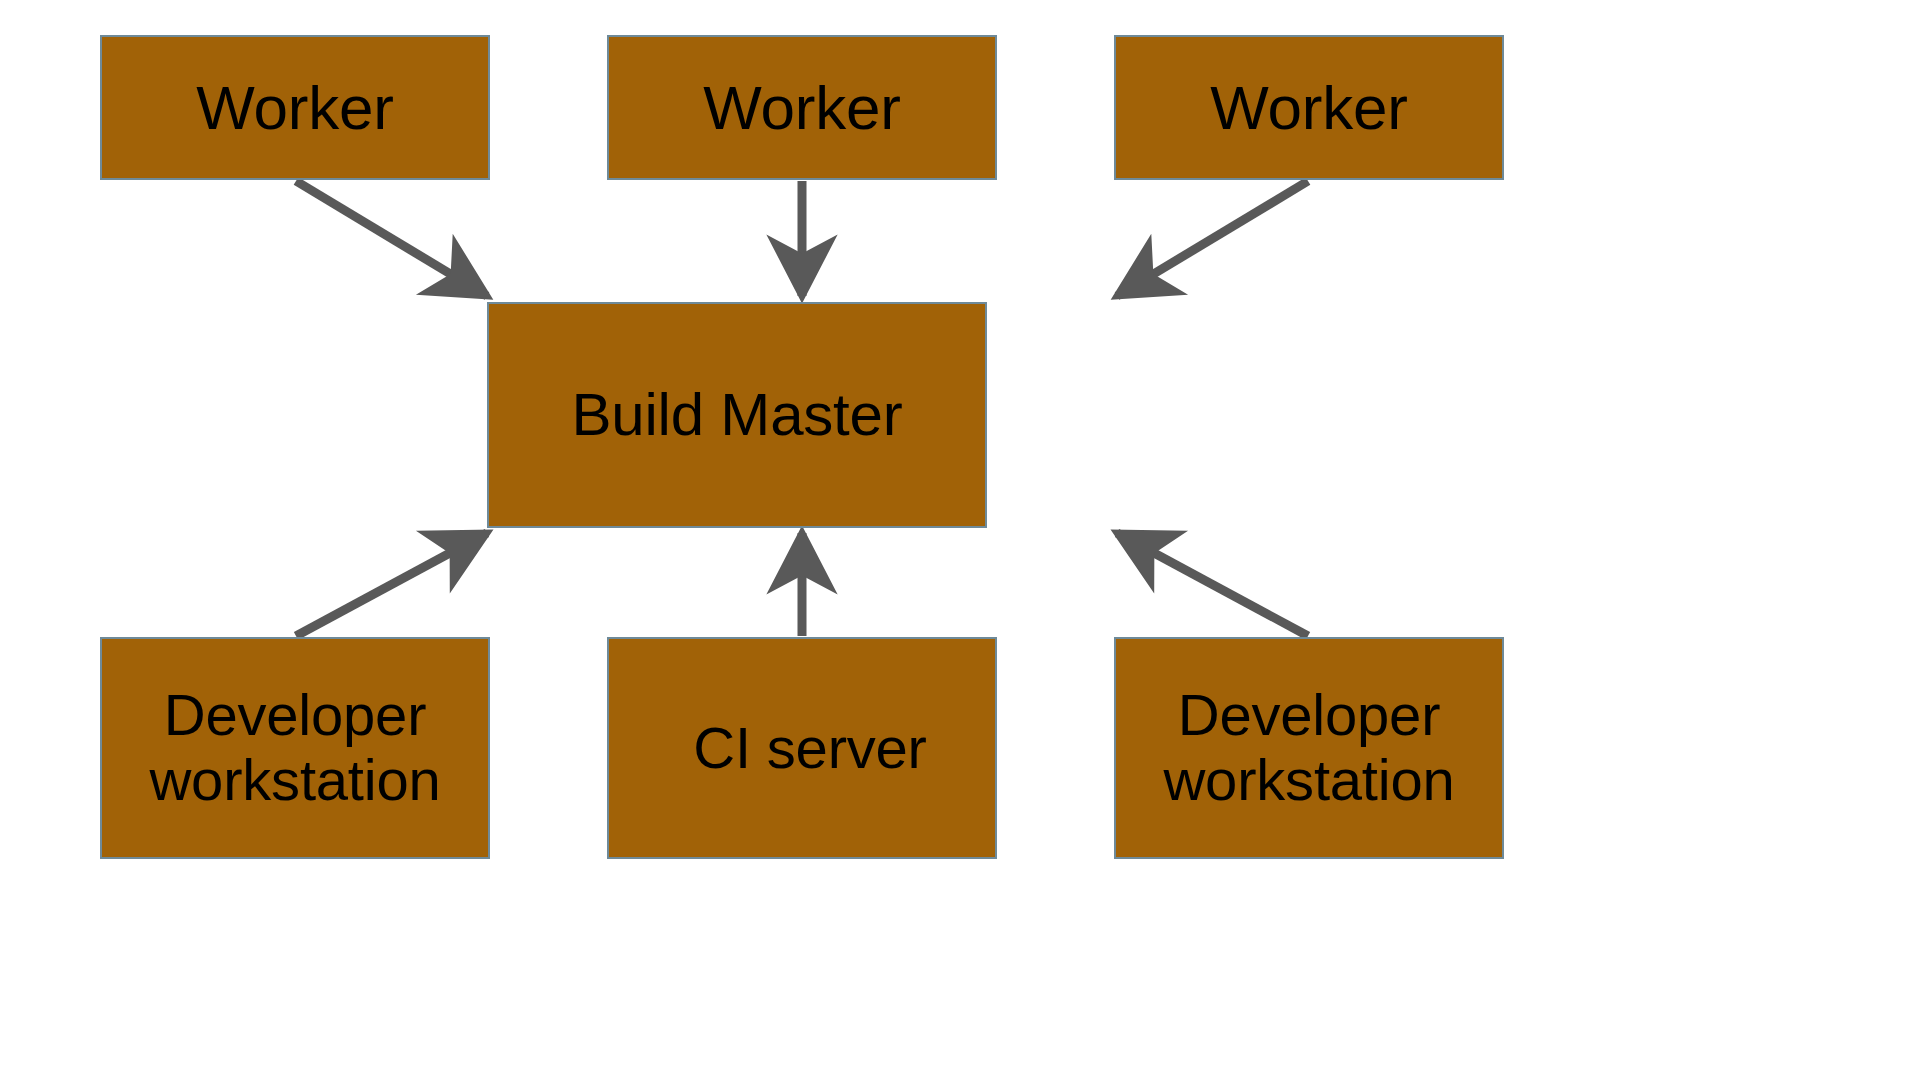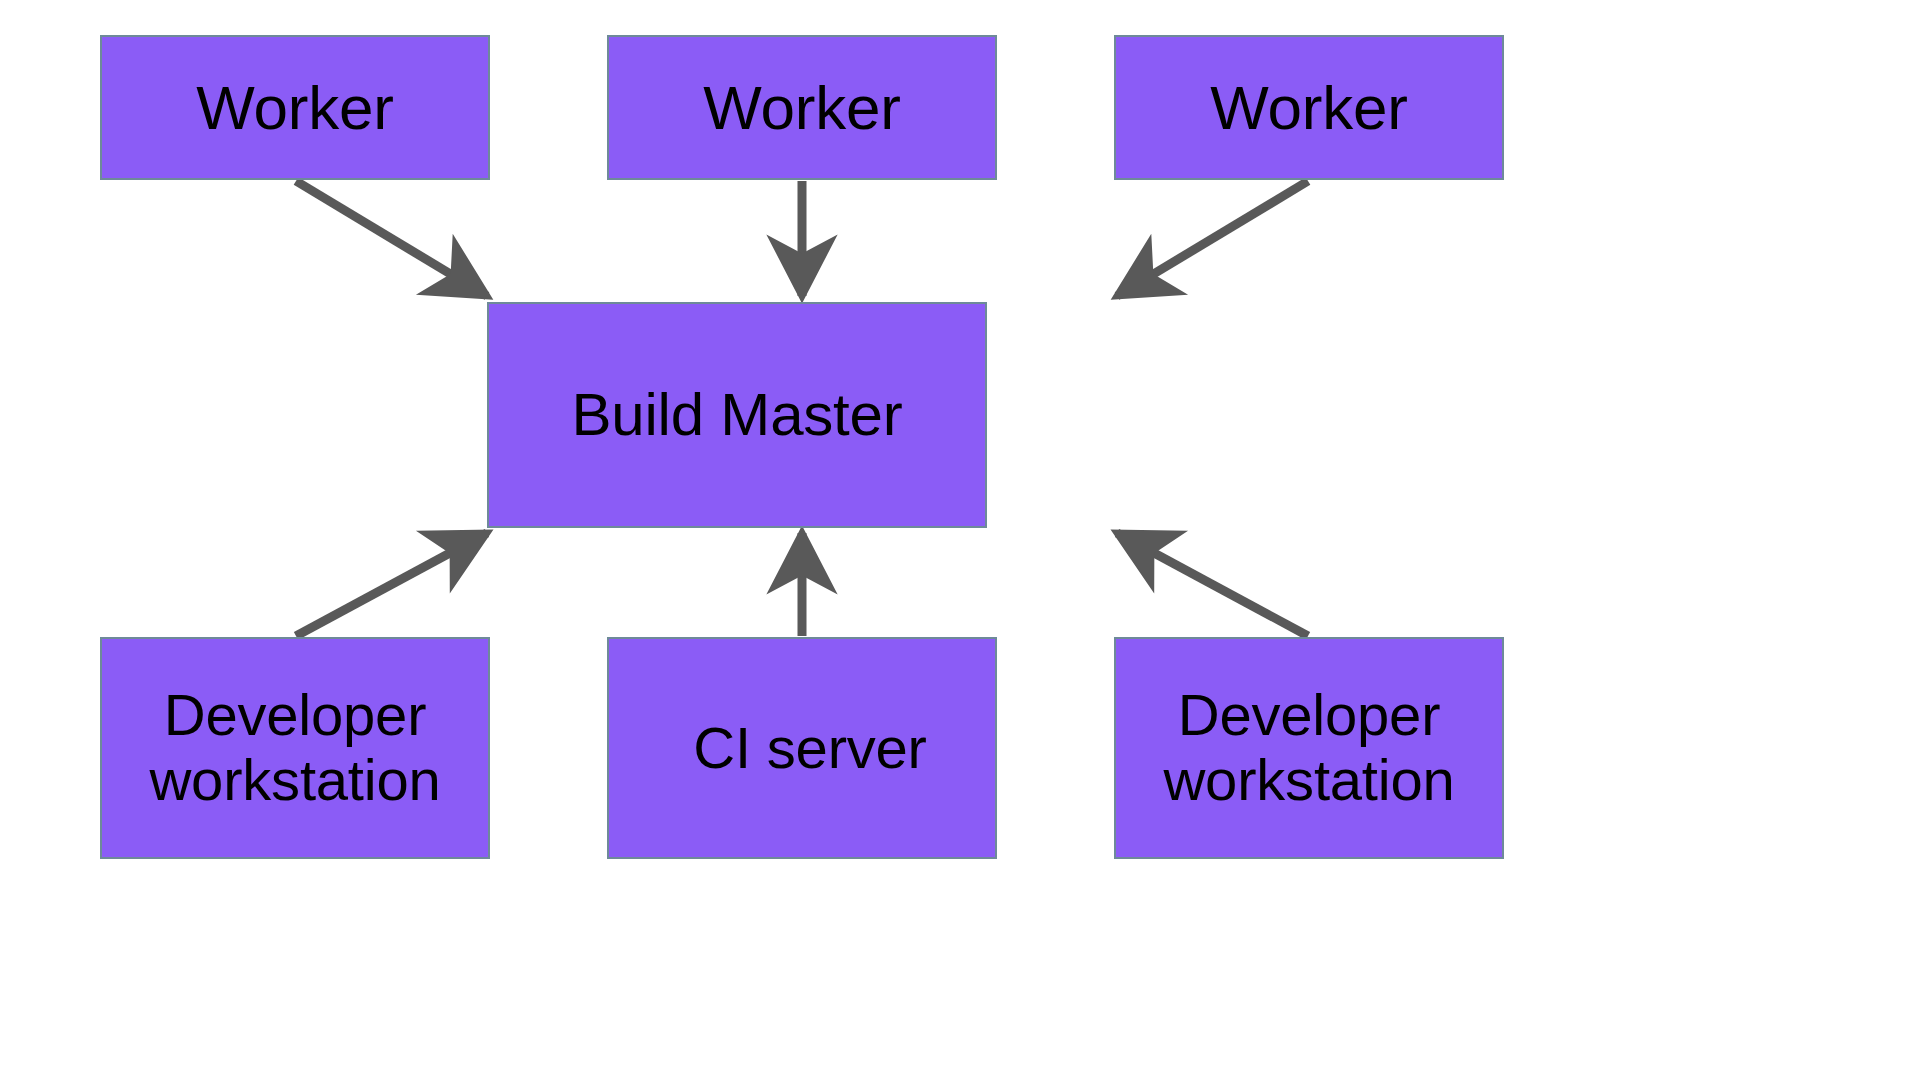--- a/index.html
+++ b/index.html
@@ -22,21 +22,21 @@
     position: absolute;
     left: 0;
     top: 0;
     width: 1910px;
     height: 1090px;
     pointer-events: none;
   }
   .node {
     position: absolute;
     box-sizing: border-box;
-    background: #8b5cf6;
+    background: #a16207;
     border: 2px solid #6E8A99;
     display: flex;
     align-items: center;
     justify-content: center;
     text-align: center;
     color: #000000;
     line-height: 1.12;
     letter-spacing: -0.2px;
     white-space: pre-line;
     z-index: 2;

